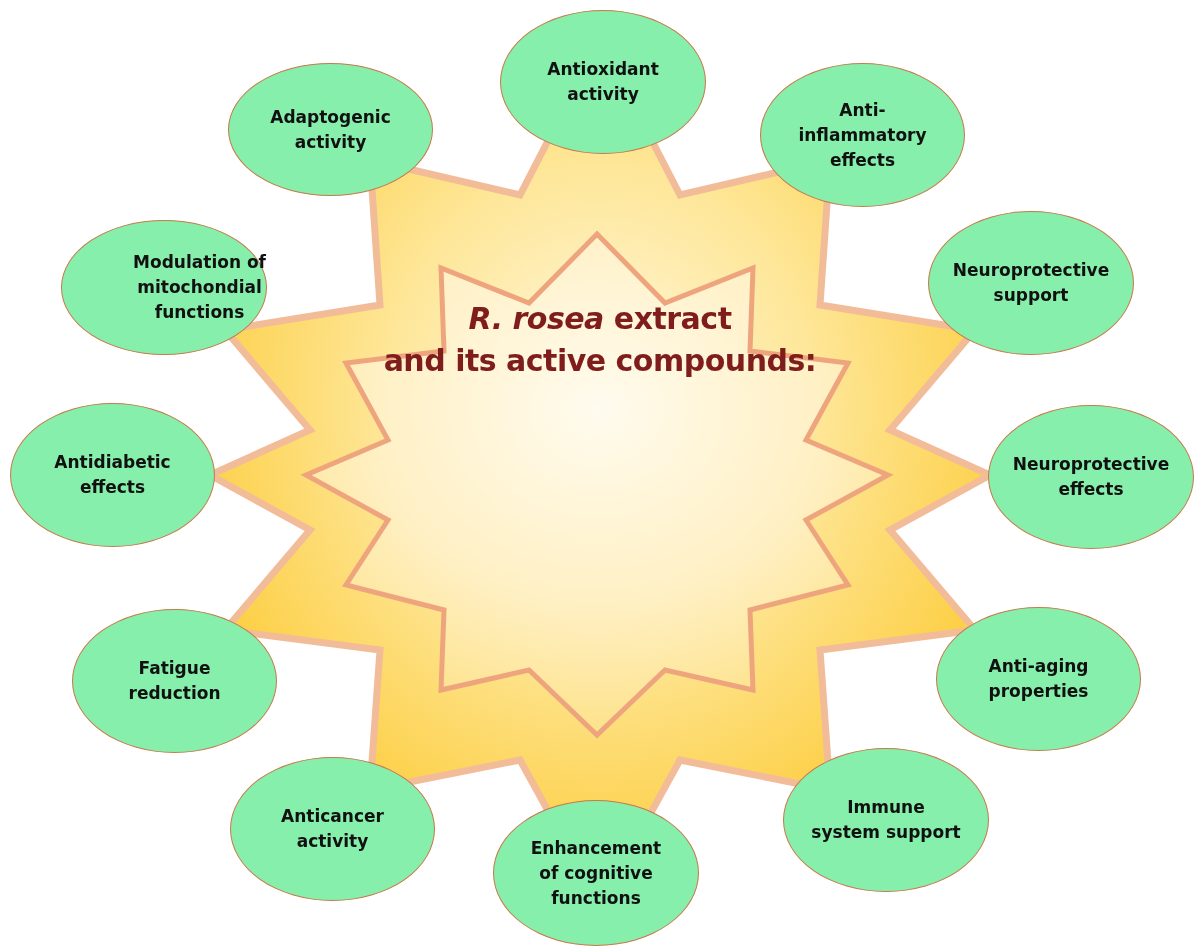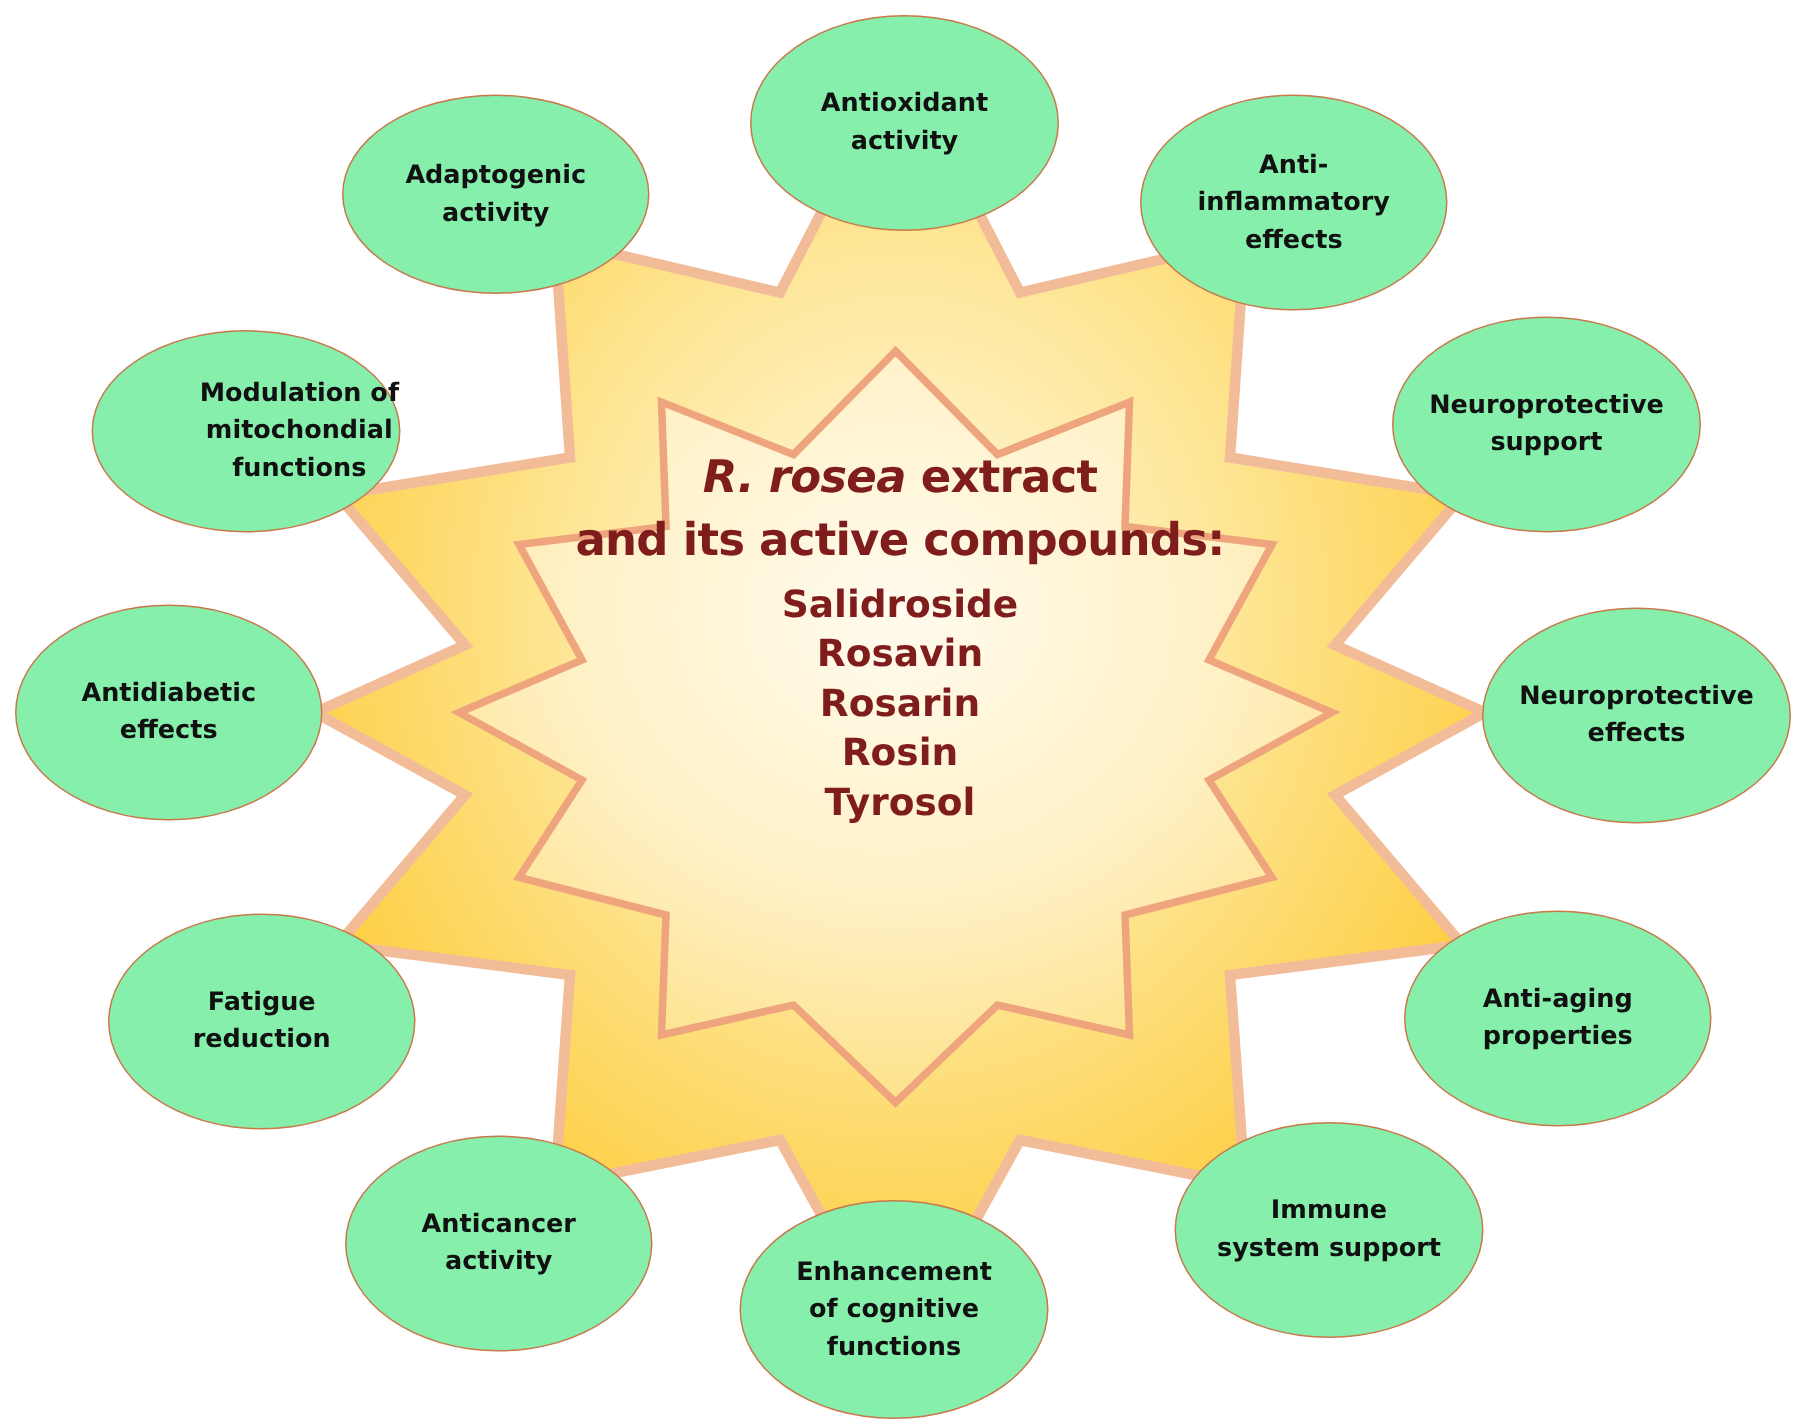--- a/index.html
+++ b/index.html
@@ -33,27 +33,20 @@
     </defs>
 
     <polygon data-name="outer-star-shape" points="600,40 680,195 830,160 820,305 975,330 890,430 990,475 890,530 975,630 820,650 830,790 680,760 600,905 520,760 370,790 380,650 225,630 310,530 210,475 310,430 225,330 380,305 370,160 520,195" fill="url(#outerGrad)" stroke="#f3bc98" stroke-width="7" stroke-linejoin="miter"></polygon>
 
     <polygon data-name="inner-star-shape" points="597,234 665,303 753,268 750,351 848,363 806,440 888,475 806,520 848,585 750,610 753,690 665,670 597,735 529,670 441,690 444,610 346,585 388,520 306,475 388,440 346,363 444,351 441,268 529,303" fill="url(#innerGrad)" stroke="#eea57e" stroke-width="5" stroke-linejoin="miter"></polygon>
   </svg>
 
   <div class="center-text" data-name="center-title-block">
     <div class="title-line" data-name="center-title"><em data-name="species-name">R. rosea</em><span data-name="title-suffix"> extract</span></div>
     <div class="title-line" data-name="center-subtitle">and its active compounds:</div>
-    <div style="margin-top:4px">
-      <div class="compound" data-name="compound-salidroside">Salidroside</div>
-      <div class="compound" data-name="compound-rosavin">Rosavin</div>
-      <div class="compound" data-name="compound-rosarin">Rosarin</div>
-      <div class="compound" data-name="compound-rosin">Rosin</div>
-      <div class="compound" data-name="compound-tyrosol">Tyrosol</div>
-    </div>
   </div>
 
   <div class="bubble" data-name="effect-antioxidant" style="left:500px;top:10px;width:206px;height:144px;">
       <span>Antioxidant
 activity</span>
     </div>
   <div class="bubble" data-name="effect-anti-inflammatory" style="left:760px;top:63px;width:205px;height:144px;">
       <span>Anti-
 inflammatory
 effects</span>

